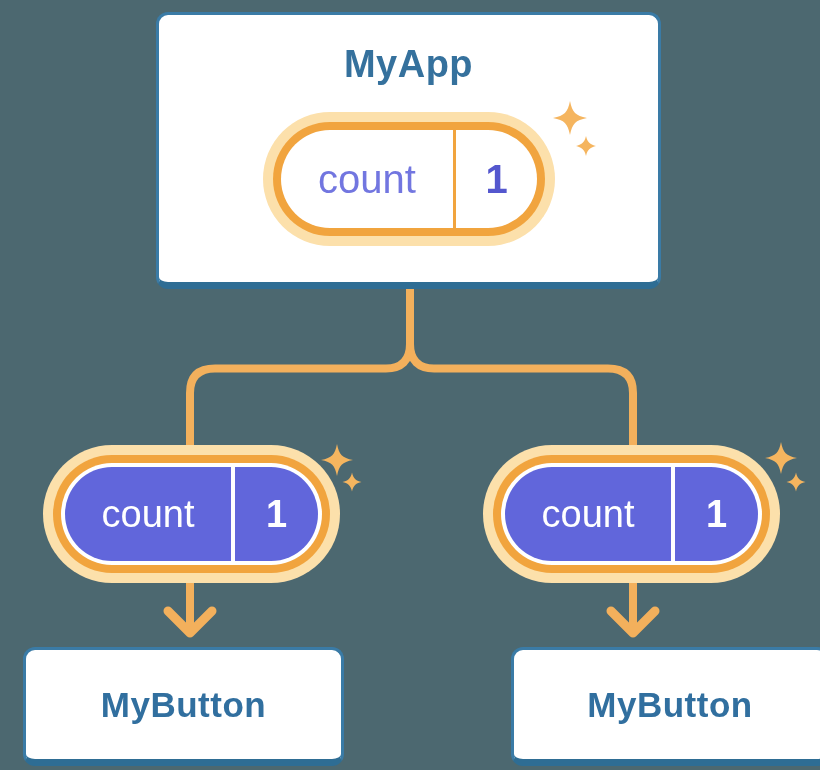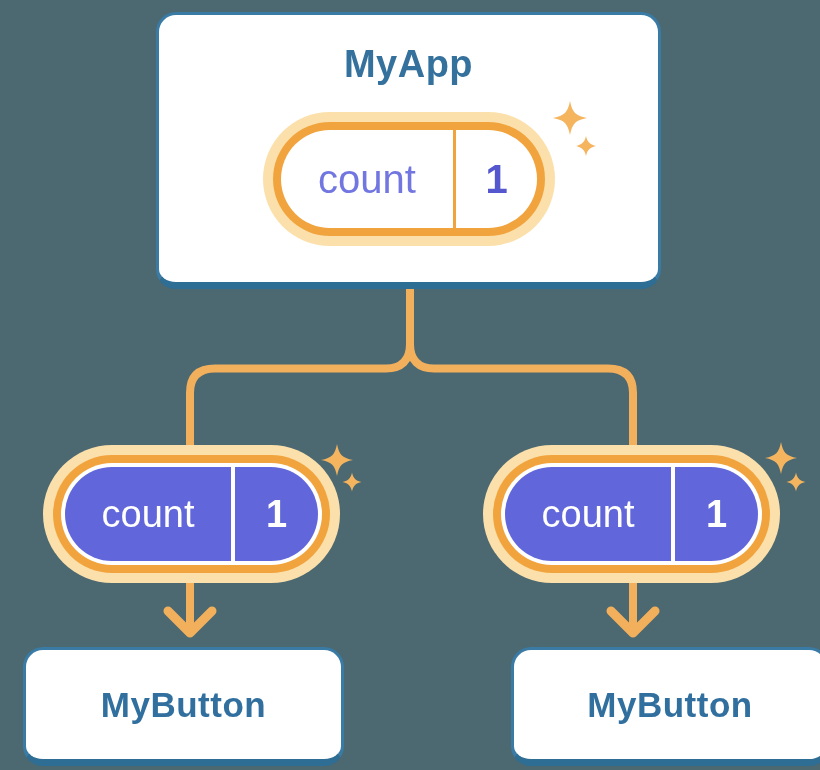--- a/index.html
+++ b/index.html
@@ -20,21 +20,21 @@
   .branch { stroke-width: 8; }
   .arrow-stem { stroke-width: 8; stroke-linecap: round; }
   .arrow-head { stroke-width: 9; stroke-linecap: round; stroke-linejoin: round; }
 
   
   .card {
     position: absolute;
     background: var(--card-bg, #FFFFFF);
     border: 3px solid var(--card-border, #3A7BA6);
     border-bottom: 7px solid var(--card-shadow, #2E6D94);
-    border-radius: 20px;
+    border-radius: 12px;
     box-sizing: border-box;
     z-index: 2;
   }
   .card-root { left: 156px; top: 12px; width: 505px; height: 277px; }
   .card-child { display: flex; align-items: center; justify-content: center; margin-left: 16px; }
   .card-child-left  { left: 7px;   top: 647px; width: 321px; height: 119px; }
   .card-child-right { left: 495px; top: 647px; width: 318px; height: 119px; }
 
   .root-title {
     margin-top: 28px;

